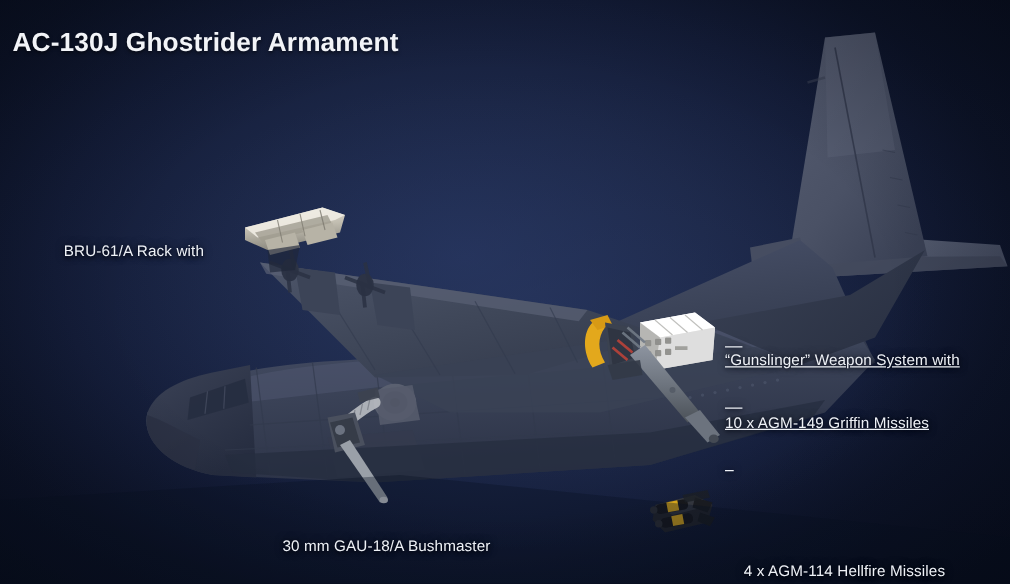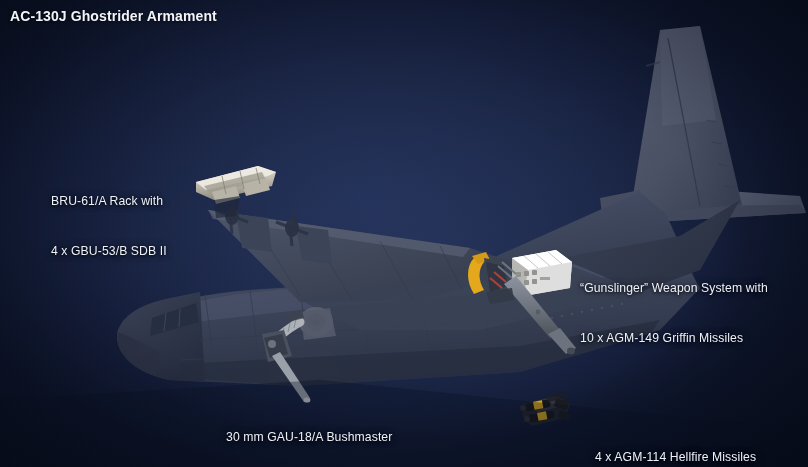--- a/index.html
+++ b/index.html
@@ -24,40 +24,40 @@
       radial-gradient(ellipse 95% 95% at 50% 50%, rgba(0,0,0,0) 40%, rgba(3,6,15,0.55) 82%, rgba(2,4,11,0.9) 100%);
     pointer-events: none;
   }
   #art {
     position: absolute;
     inset: 0;
   }
   .title {
     position: absolute;
     left: 10px;
-    top: 8px;
+    top: 23px;
     color: #f2f4f8;
-    font-size: 14px;
+    font-size: 21px;
     font-weight: bold;
     letter-spacing: 0.1px;
     text-shadow: 0 1px 3px rgba(0,0,0,0.55);
   }
   .label {
     position: absolute;
     color: #eef1f6;
     font-size: 12.2px;
     line-height: 16.5px;
     letter-spacing: 0.1px;
     text-shadow: 0 1px 3px rgba(2,5,14,0.85), 0 0 7px rgba(2,5,14,0.6);
     white-space: pre;
   }
   .label .ln { display: block; }
   #lbl-bru   { left: 51px;  top: 160px; }
   #lbl-how   { left: 327px; top: 272px; }
-  #lbl-gun   { left: 580px; top: 247px; }
+  #lbl-gun   { left: 580px; top: 247px; text-decoration: underline; }
   #lbl-gau   { left: 226px; top: 396px; }
   #lbl-hell  { left: 595px; top: 416px; }
 </style>
 </head>
 <body>
 
 <div id="stage">
 
   <svg id="art" viewBox="0 0 808 467">
     <defs>
@@ -322,21 +322,20 @@
 
     <polygon points="0,400 320,380 808,430 808,467 0,467" fill="#0a1022" opacity="0.35"></polygon>
   </svg>
 
   <div id="bg-vignette"></div>
 
   <div class="title">AC-130J Ghostrider Armament</div>
 
   <div class="label" id="lbl-bru">
     <span class="ln">BRU-61/A Rack with</span>
-    <span class="ln">4 x GBU-53/B SDB II</span>
   </div>
 
 
   <div class="label" id="lbl-gun">
     <span class="ln">“Gunslinger” Weapon System with</span>
     <span class="ln">10 x AGM-149 Griffin Missiles</span>
   </div>
 
   <div class="label" id="lbl-gau">
     <span class="ln">30 mm GAU-18/A Bushmaster</span>

